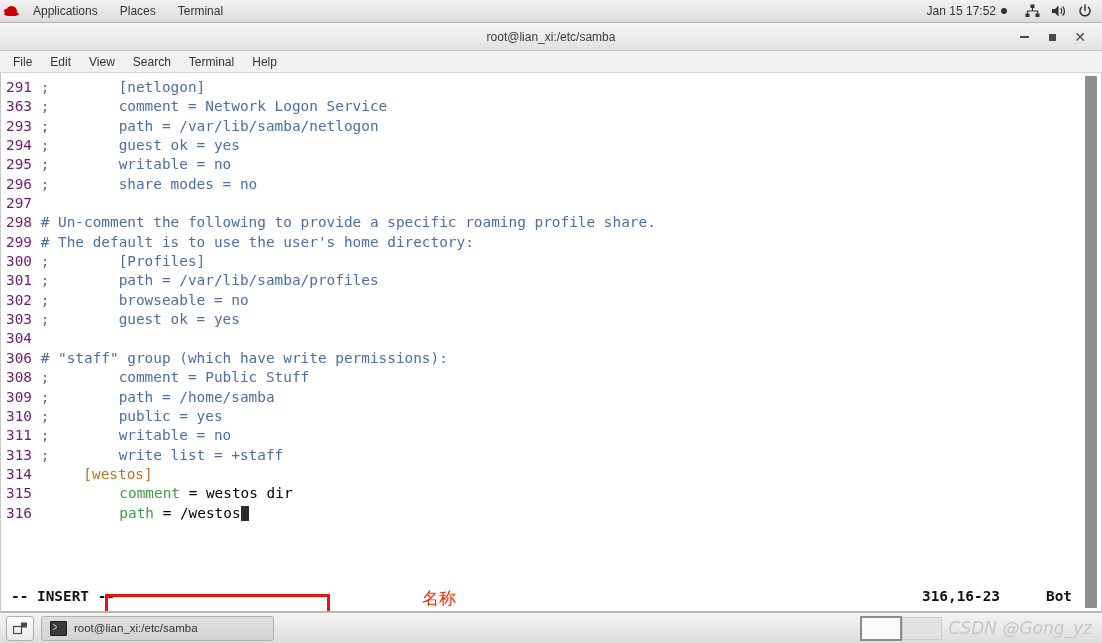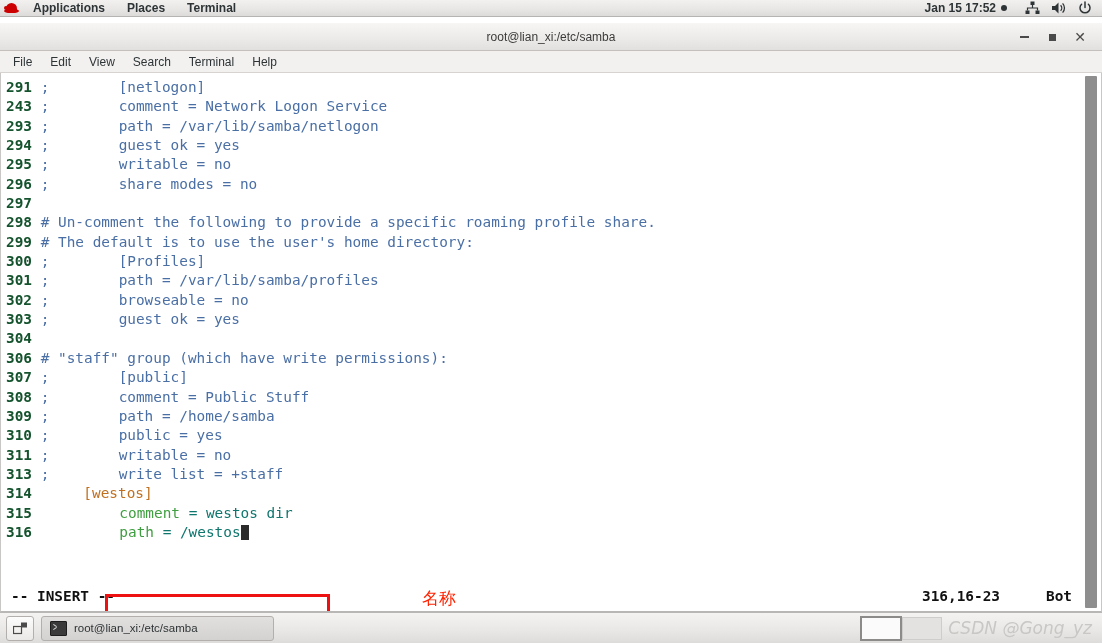--- a/index.html
+++ b/index.html
@@ -7,27 +7,26 @@
     width:1102px;height:643px;
     font-family:"Liberation Sans", sans-serif;
     background:#ffffff;
     overflow:hidden;
     -webkit-font-smoothing:antialiased;
   }
   .screen{position:relative;width:1102px;height:643px;}
 
   
   .topbar{
-    position:absolute;left:0;top:0;width:1102px;height:17px;
+    position:absolute;left:0;top:0;width:1102px;height:23px;
     background:linear-gradient(to bottom,#f2f1f0 0%,#e8e7e6 55%,#dcdbda 100%);
     border-bottom:1px solid #b6b4b2;
     display:flex;align-items:center;
     font-size:12px;color:#2e3436;
     box-sizing:border-box;
-    font-weight:bold;
   }
   .rh-logo{width:22px;height:23px;position:relative;flex:0 0 auto;}
   .rh-logo .brim{
     position:absolute;left:4px;top:12px;width:15px;height:4px;
     background:#cc0000;border-radius:50%/60%;
   }
   .rh-logo .crown{
     position:absolute;left:6px;top:6px;width:11px;height:8px;
     background:#cc0000;border-radius:7px 7px 2px 2px;
   }
@@ -81,25 +80,25 @@
     border-left:1px solid #c9c7c5;
     border-right:1px solid #c9c7c5;
     border-bottom:1px solid #b9b7b5;
     box-sizing:border-box;
     overflow:hidden;
     font-family:"DejaVu Sans Mono","Liberation Mono",monospace;
     font-size:14.4px;
   }
   .termpad{position:absolute;left:5px;top:5px;right:22px;bottom:0;}
   .row{height:19.35px;line-height:19.35px;white-space:pre;}
-  .ln{color:#14532d;font-weight:bold;}
+  .ln{color:#701a75;}
   .cmt{color:#4a6fa5;}
   .sec{color:#c07020;margin-left:8px;}
   .key{color:#3f9e3f;margin-left:44px;}
-  .val{color:#0f766e;}
+  .val{color:#000000;}
   .cursor{display:inline-block;width:8.64px;height:15px;background:#2b2b2b;
     vertical-align:-3px;}
 
   
   .statusline{
     position:absolute;left:5px;right:22px;bottom:5px;height:20px;
     font-family:"DejaVu Sans Mono","Liberation Mono",monospace;
     font-size:14.4px;line-height:20px;color:#111;font-weight:bold;
   }
   .st-ins{position:absolute;left:5px;top:0;}
@@ -233,35 +232,34 @@
       <div class="menuitem">Edit</div>
       <div class="menuitem">View</div>
       <div class="menuitem">Search</div>
       <div class="menuitem">Terminal</div>
       <div class="menuitem">Help</div>
     </div>
 
     <div class="term">
       <div class="termpad" id="vim-lines">
           <div class="row"><span class="ln">291 </span><span class="cmt">;        [netlogon]</span></div>
-          <div class="row"><span class="ln">243 </span><span class="cmt">;        comment = Network Logon Service</span></div>
+          <div class="row"><span class="ln">363 </span><span class="cmt">;        comment = Network Logon Service</span></div>
           <div class="row"><span class="ln">293 </span><span class="cmt">;        path = /var/lib/samba/netlogon</span></div>
           <div class="row"><span class="ln">294 </span><span class="cmt">;        guest ok = yes</span></div>
           <div class="row"><span class="ln">295 </span><span class="cmt">;        writable = no</span></div>
           <div class="row"><span class="ln">296 </span><span class="cmt">;        share modes = no</span></div>
           <div class="row"><span class="ln">297 </span></div>
           <div class="row"><span class="ln">298 </span><span class="cmt"># Un-comment the following to provide a specific roaming profile share.</span></div>
           <div class="row"><span class="ln">299 </span><span class="cmt"># The default is to use the user's home directory:</span></div>
           <div class="row"><span class="ln">300 </span><span class="cmt">;        [Profiles]</span></div>
           <div class="row"><span class="ln">301 </span><span class="cmt">;        path = /var/lib/samba/profiles</span></div>
           <div class="row"><span class="ln">302 </span><span class="cmt">;        browseable = no</span></div>
           <div class="row"><span class="ln">303 </span><span class="cmt">;        guest ok = yes</span></div>
           <div class="row"><span class="ln">304 </span></div>
           <div class="row"><span class="ln">306 </span><span class="cmt"># "staff" group (which have write permissions):</span></div>
-          <div class="row"><span class="ln">307 </span><span class="cmt">;        [public]</span></div>
           <div class="row"><span class="ln">308 </span><span class="cmt">;        comment = Public Stuff</span></div>
           <div class="row"><span class="ln">309 </span><span class="cmt">;        path = /home/samba</span></div>
           <div class="row"><span class="ln">310 </span><span class="cmt">;        public = yes</span></div>
           <div class="row"><span class="ln">311 </span><span class="cmt">;        writable = no</span></div>
           <div class="row"><span class="ln">313 </span><span class="cmt">;        write list = +staff</span></div>
           <div class="row"><span class="ln">314     </span><span class="sec">[westos]</span></div>
           <div class="row"><span class="ln">315     </span><span class="key">comment</span><span class="val"> = westos dir</span></div>
           <div class="row"><span class="ln">316     </span><span class="key">path</span><span class="val"> = /westos</span><span class="cursor"></span></div>
         </div>
 

